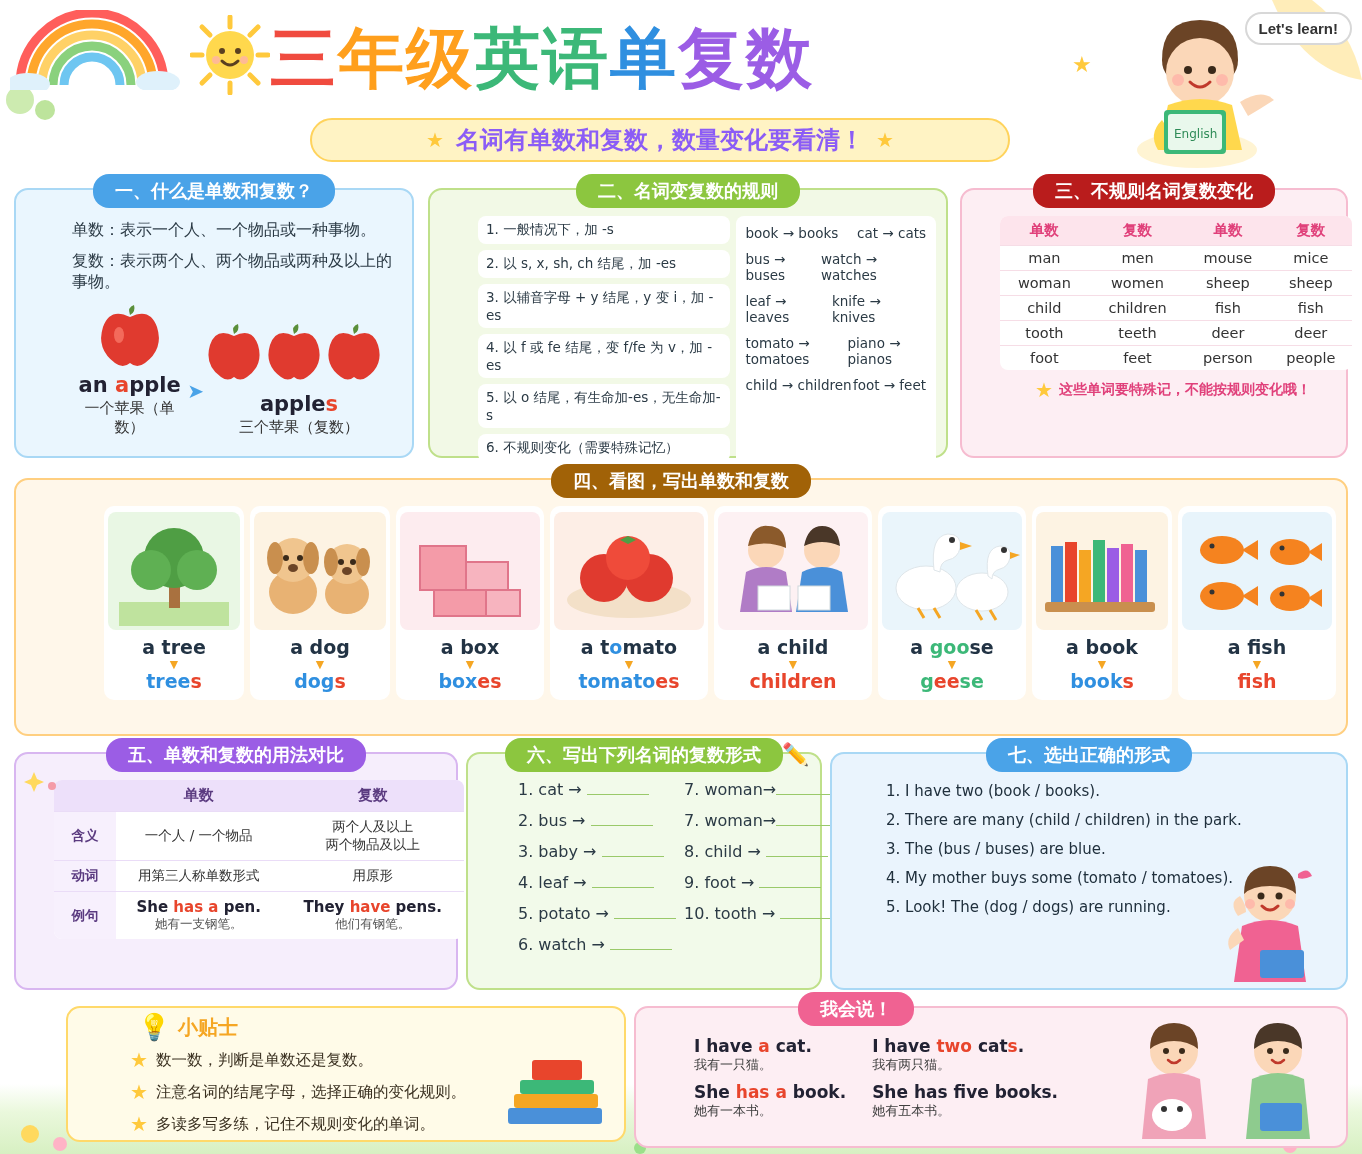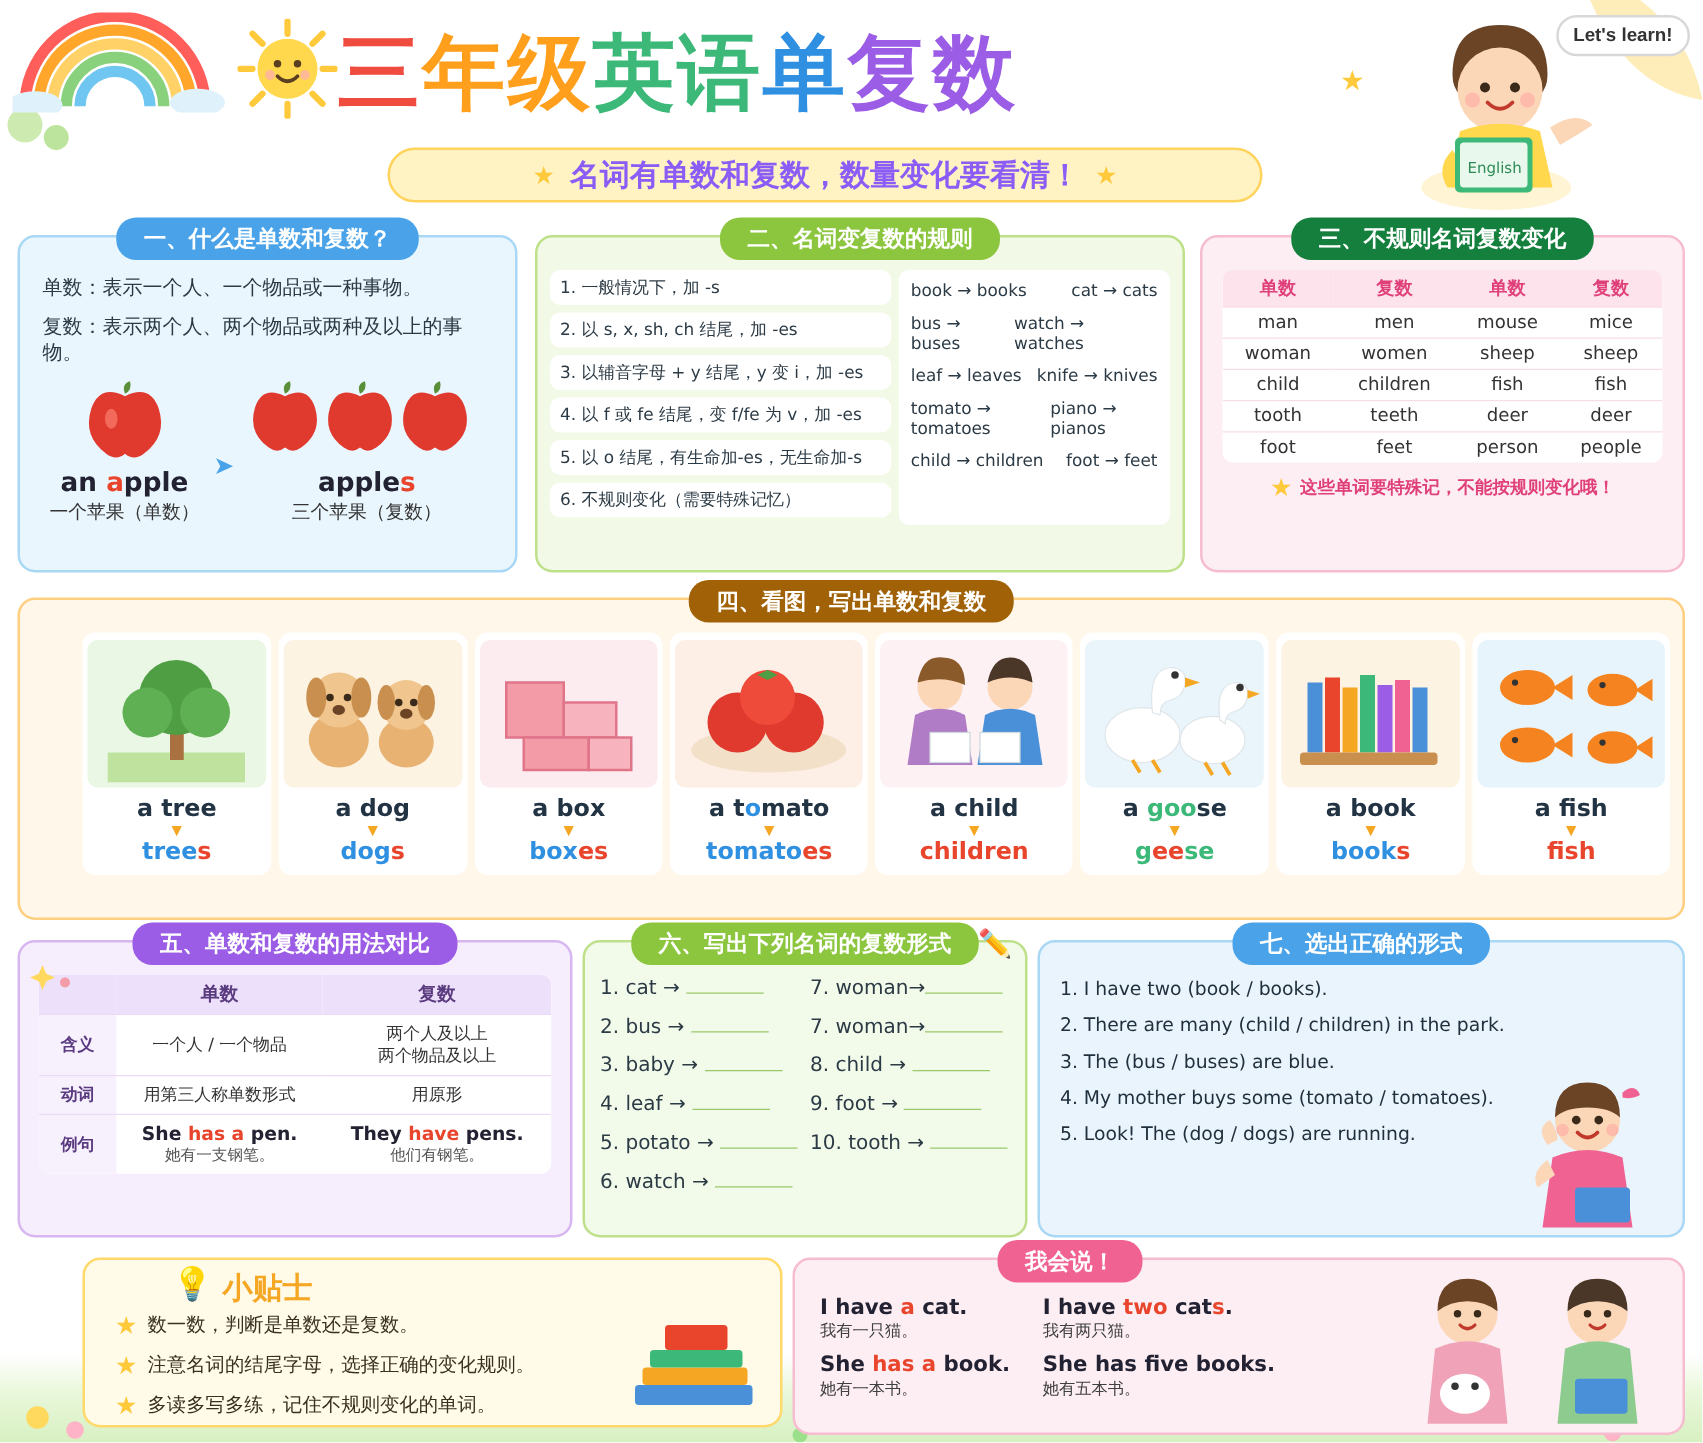--- a/index.html
+++ b/index.html
@@ -41,21 +41,21 @@
   .subtitle-bar .txt { font-size:24px; font-weight:bold; color:#8b5cf6; font-family:"DejaVu Sans", sans-serif;}
   .star { color:#ffc93c; font-size:20px; }
   .boy { position:absolute; right:60px; top:0px; width:200px; height:170px; }
   .bubble {
     position:absolute; right:10px; top:12px;
     background:#fff; border:2px solid #d8d8d8; border-radius:18px;
     padding:6px 12px; font-size:15px; color:#333; font-weight:bold;
   }
 
   
-  .card { position:absolute; border-radius:14px; }
+  .card { position:absolute; border-radius:14px;padding-left:38px; }
   .card-title {
     position:absolute; top:-16px; left:50%; transform:translateX(-50%);
     padding:5px 22px; border-radius:16px; color:#fff; font-weight:bold;
     font-size:18px; white-space:nowrap; font-family:"DejaVu Sans", sans-serif;
   }
 
   
   #sec1 { left:14px; top:188px; width:400px; height:270px; background:#eaf6fe; border:2px solid #a9d8f5; }
   #sec1 .card-title { background:#4aa3e8; }
   .s1-line { font-size:16px; color:#2b3a45; margin:0 0 10px 0; font-family:"DejaVu Sans", sans-serif;}
@@ -72,21 +72,21 @@
   #sec2 .card-title { background:#8cc63f; }
   .s2-wrap { display:flex; padding:26px 10px 0 10px; gap:6px; }
   .s2-left { width:276px; }
   .s2-right { width:220px; }
   .rule { background:#fff; border-radius:8px; padding:5px 8px; margin-bottom:6px; font-size:13.5px; color:#2b3a45; font-family:"DejaVu Sans", sans-serif;}
   .ex-row { display:flex; justify-content:space-between; font-size:13.5px; color:#2b3a45; padding:5px 4px; font-family:"DejaVu Sans", sans-serif;}
   .ex-box { background:#fff; border-radius:8px; padding:4px 6px; height:100%; }
 
   
   #sec3 { left:960px; top:188px; width:388px; height:270px; background:#fdeef3; border:2px solid #f6bcd0; }
-  #sec3 .card-title { background:#15803d; }
+  #sec3 .card-title { background:#b91c1c; }
   .s3-table { width:352px; margin:26px auto 0 auto; border-collapse:collapse; background:#fff; border-radius:8px; overflow:hidden; }
   .s3-table th { background:#fde4ec; color:#e0407a; font-size:14.5px; padding:5px 0; font-family:"DejaVu Sans", sans-serif;}
   .s3-table td { text-align:center; font-size:14.5px; color:#333; padding:4px 0; border-top:1px solid #f6dde6; font-family:"DejaVu Sans", sans-serif;}
   .s3-note { display:flex; gap:6px; align-items:center; justify-content:center; margin-top:8px; font-size:14px; color:#e0407a; font-weight:bold; font-family:"DejaVu Sans", sans-serif;}
 
   
   #sec4 { left:14px; top:478px; width:1334px; height:258px; background:#fff7ea; border:2px solid #ffcf80; }
   #sec4 .card-title { background:#a16207; }
   .s4-row { display:flex; padding:26px 10px 0 10px; gap:6px;margin-left:40px; }
   .s4-cell { flex:1; background:#fff; border-radius:10px; padding:6px 4px 8px 4px; text-align:center; }
@@ -117,21 +117,21 @@
 
   
   #sec7 { left:830px; top:752px; width:518px; height:238px; background:#eaf4fd; border:2px solid #a9d8f5; }
   #sec7 .card-title { background:#4aa3e8; }
   .s7-list { padding:28px 14px 0 16px; }
   .s7-item { font-size:15px; color:#20303d; margin-bottom:11px; font-family:"DejaVu Sans", sans-serif;}
   .girl { position:absolute; right:6px; bottom:2px; width:130px; height:130px; }
 
   
   #tips { left:66px; top:1006px; width:560px; height:136px; background:#fffbe8; border:2px solid #ffd96a; }
-  .tips-title { position:absolute; left:110px; top:6px; font-size:24px; font-weight:bold; color:#f5a623; font-family:"DejaVu Sans", sans-serif;}
+  .tips-title { position:absolute; left:110px; top:6px; font-size:20px; font-weight:bold; color:#f5a623; font-family:"DejaVu Sans", sans-serif;}
   .bulb { position:absolute; left:70px; top:4px; font-size:26px; }
   .tips-list { padding:40px 16px 0 24px; }
   .tip { font-size:15.5px; color:#3a3020; margin-bottom:8px; display:flex; gap:8px; align-items:center; font-family:"DejaVu Sans", sans-serif;}
   .books-stack { position:absolute; right:12px; bottom:6px; width:110px; height:80px; }
 
   
   #say { left:634px; top:1006px; width:714px; height:142px; background:#fdeef3; border:2px solid #f6bcd0; }
   #say .card-title { left:220px; background:#f06292; }
   .say-grid { display:flex; padding:26px 10px 0 20px; gap:26px; }
   .say-col { }

